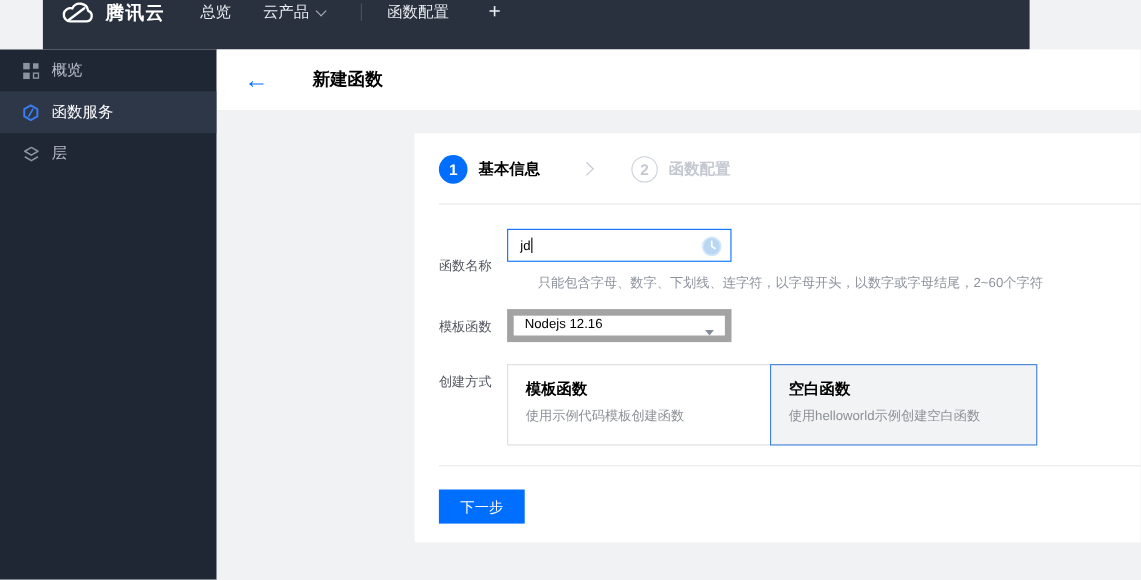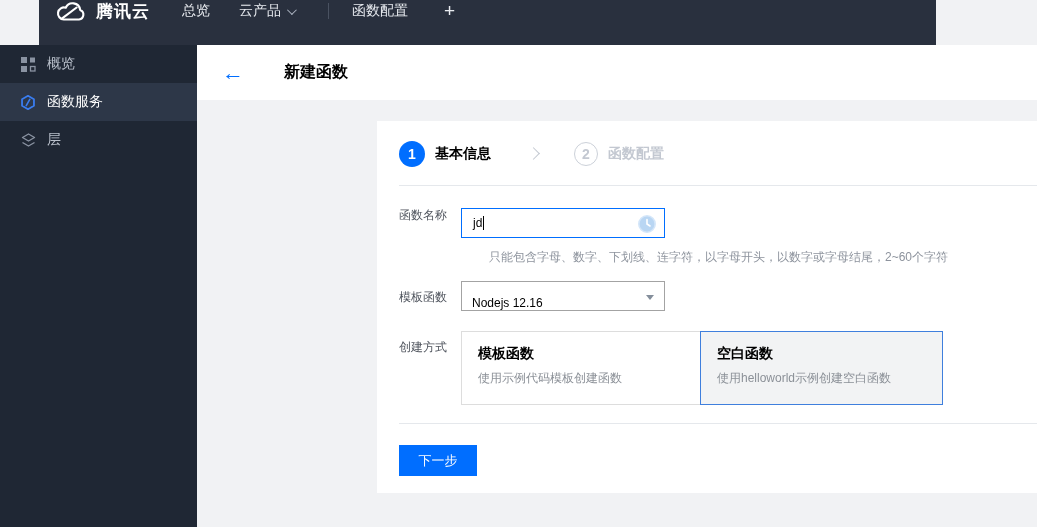--- a/index.html
+++ b/index.html
@@ -73,22 +73,22 @@
     width:204px; height:30px; border:1px solid var(--accent,#006eff);
     background:#fff; display:flex; align-items:center; padding-left:11px;
     font-size:12px; color:#000; position:relative; cursor:text;
   }
   .text-cursor { display:inline-block; width:1px; height:14px; background:#000; margin-left:1px; }
   .clock-icon { position:absolute; right:7px; top:5px; }
 
   .hint { font-size:12px; color:#8d939d; }
 
   .select-box {
-    width:204px; height:30px; border:1px solid #a3a3a3; background:#fff;
-    display:flex; align-items:flex-end; padding-left:10px; font-size:12px; color:#000;
+    width:204px; height:30px; border:6px solid #a3a3a3; background:#fff;
+    display:flex; align-items:flex-start; padding-left:10px; font-size:12px; color:#000;
     position:relative; cursor:pointer;
   }
   .select-caret {
     position:absolute; right:10px; top:13px; width:0; height:0;
     border-left:4px solid transparent; border-right:4px solid transparent; border-top:5px solid #848e9b;
   }
 
   .method-cards { display:flex; }
   .method-card {
     width:240px; height:74px; border:1px solid #ddd; background:#fff;
@@ -189,21 +189,21 @@
       </div>
       <span class="step-sep"></span>
       <div class="step inactive">
         <span class="step-circle">2</span>
         <span class="step-label">函数配置</span>
       </div>
     </div>
 
     <div class="hdiv hdiv1"></div>
 
-    <span class="form-label" style="top:86px;text-align:right;">函数名称</span>
+    <span class="form-label" style="top:112px;text-align:right;">函数名称</span>
     <div class="ctl" style="top:87px;">
       <div class="name-input">
         <span>jd</span>
         <span class="text-cursor"></span>
         <span class="clock-icon">
           <svg width="20" height="20" viewBox="0 0 20 20">
             <circle cx="10" cy="10" r="8.2" fill="#b9d6f3" stroke="#d4e6f9" stroke-width="1.6"></circle>
             <path d="M10 5.5 L10 10 L13 12" fill="none" stroke="#fff" stroke-width="1.6" stroke-linecap="round"></path>
           </svg>
         </span>

